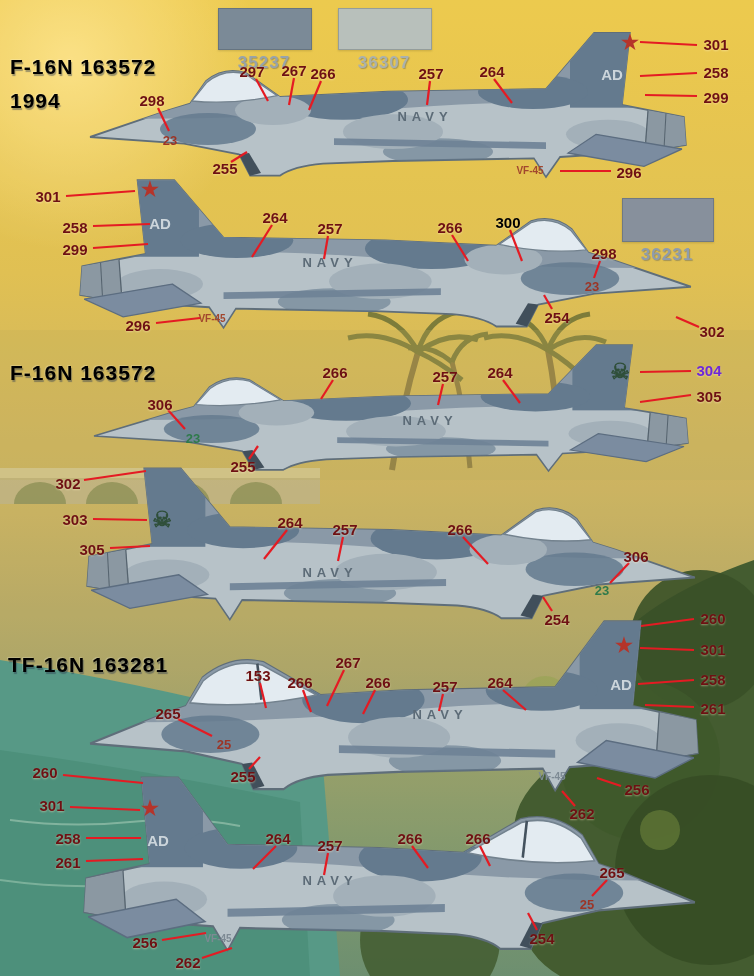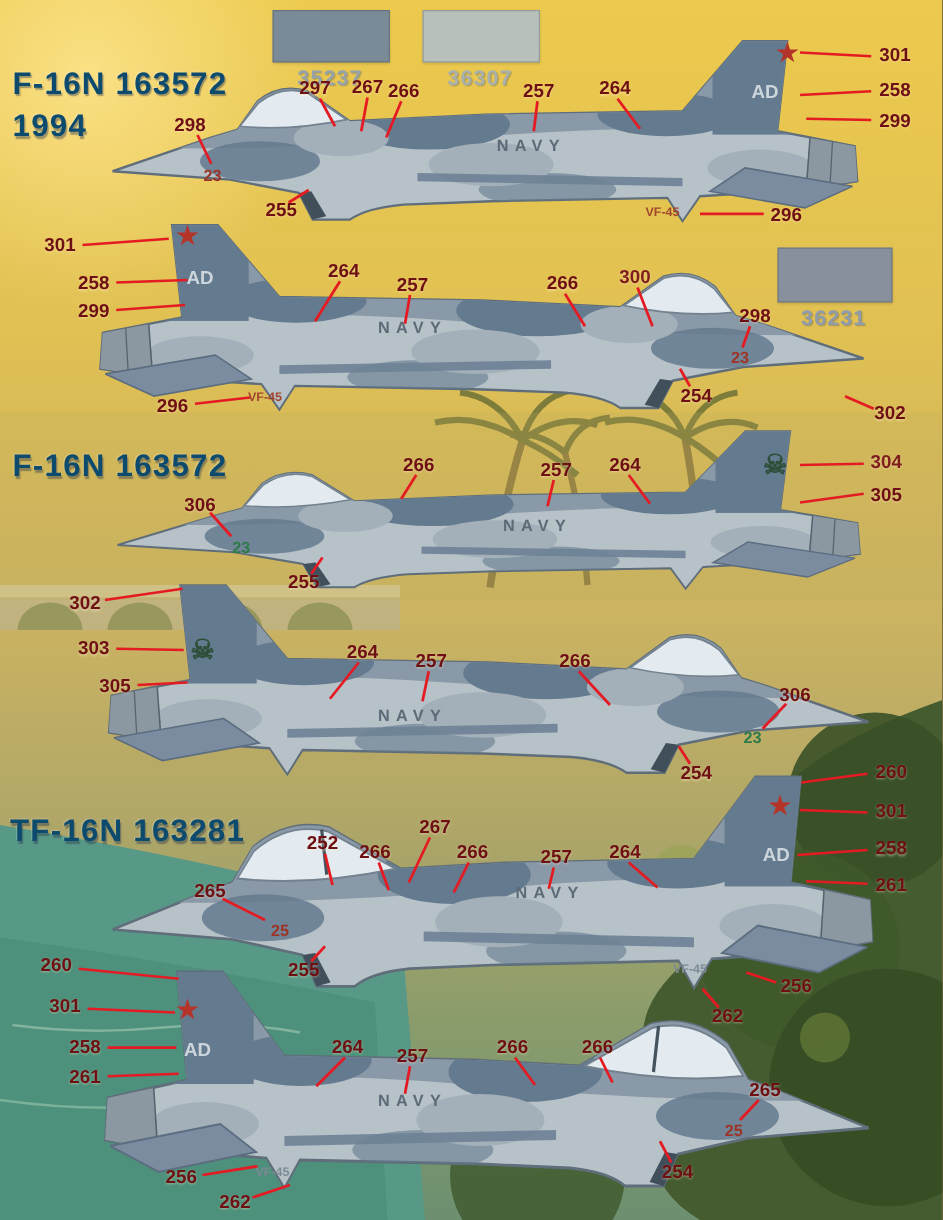--- a/index.html
+++ b/index.html
@@ -10,22 +10,22 @@
   .aircraft{position:absolute;}
   .aircraft svg{display:block;width:100%;height:100%;}
   #marking-layer{position:absolute;inset:0;z-index:3;pointer-events:none;}
   .marking{position:absolute;transform:translate(-50%,-50%);font-weight:bold;
            white-space:nowrap;font-family:"Liberation Sans",sans-serif;}
   .swatch{position:absolute;z-index:4;text-align:center;}
   .chip{width:100%;border:1px solid rgba(40,50,60,.25);box-shadow:0 1px 2px rgba(0,0,0,.15);}
   .chip-label{font-weight:bold;font-size:17px;margin-top:3px;letter-spacing:1px;
               text-shadow:1px 1px 1px rgba(70,80,95,.4);}
   .heading{position:absolute;z-index:4;line-height:34px;}
-  .heading-title,.heading-year{font-size:25px;font-weight:bold;letter-spacing:1px;
-        color:#0c4a6e;text-shadow:1px 2px 1px rgba(45,58,80,.45),-1px -1px 0 rgba(255,255,255,.18);}
+  .heading-title,.heading-year{font-size:21px;font-weight:bold;letter-spacing:1px;
+        color:#000000;text-shadow:1px 2px 1px rgba(45,58,80,.45),-1px -1px 0 rgba(255,255,255,.18);}
   #callout-lines{position:absolute;inset:0;z-index:5;pointer-events:none;}
   #callout-labels{position:absolute;inset:0;z-index:6;pointer-events:none;}
   .callout-n{position:absolute;transform:translate(-50%,-50%);
              font:bold 15px "Liberation Sans",sans-serif;color:#6e1013;
              text-shadow:0 1px 2px rgba(255,240,200,.45);}
   #symbol-defs{position:absolute;width:0;height:0;overflow:hidden;}
 </style>
 </head>
 <body>
 
@@ -308,45 +308,45 @@
       <div class="callout-n" style="left: 492px; top: 71px; color: rgb(110, 16, 19);">264</div>
       <div class="callout-n" style="left: 152px; top: 100px; color: rgb(110, 16, 19);">298</div>
       <div class="callout-n" style="left: 225px; top: 168px; color: rgb(110, 16, 19);">255</div>
       <div class="callout-n" style="left: 629px; top: 172px; color: rgb(110, 16, 19);">296</div>
       <div class="callout-n" style="left: 48px; top: 196px; color: rgb(110, 16, 19);">301</div>
       <div class="callout-n" style="left: 75px; top: 227px; color: rgb(110, 16, 19);">258</div>
       <div class="callout-n" style="left: 75px; top: 249px; color: rgb(110, 16, 19);">299</div>
       <div class="callout-n" style="left: 275px; top: 217px; color: rgb(110, 16, 19);">264</div>
       <div class="callout-n" style="left: 330px; top: 228px; color: rgb(110, 16, 19);">257</div>
       <div class="callout-n" style="left: 450px; top: 227px; color: rgb(110, 16, 19);">266</div>
-      <div class="callout-n" style="left: 508px; top: 222px; color: #7f1d1d;">300</div>
+      <div class="callout-n" style="left: 508px; top: 222px; color: #000000;">300</div>
       <div class="callout-n" style="left: 604px; top: 253px; color: rgb(110, 16, 19);">298</div>
       <div class="callout-n" style="left: 557px; top: 317px; color: rgb(110, 16, 19);">254</div>
       <div class="callout-n" style="left: 138px; top: 325px; color: rgb(110, 16, 19);">296</div>
       <div class="callout-n" style="left: 712px; top: 331px; color: rgb(110, 16, 19);">302</div>
       <div class="callout-n" style="left: 160px; top: 404px; color: rgb(110, 16, 19);">306</div>
       <div class="callout-n" style="left: 335px; top: 372px; color: rgb(110, 16, 19);">266</div>
       <div class="callout-n" style="left: 445px; top: 376px; color: rgb(110, 16, 19);">257</div>
       <div class="callout-n" style="left: 500px; top: 372px; color: rgb(110, 16, 19);">264</div>
-      <div class="callout-n" style="left: 709px; top: 370px; color: #7f1d1d;">304</div>
+      <div class="callout-n" style="left: 709px; top: 370px; color: #6d28d9;">304</div>
       <div class="callout-n" style="left: 709px; top: 396px; color: rgb(110, 16, 19);">305</div>
       <div class="callout-n" style="left: 243px; top: 466px; color: rgb(110, 16, 19);">255</div>
       <div class="callout-n" style="left: 68px; top: 483px; color: rgb(110, 16, 19);">302</div>
       <div class="callout-n" style="left: 75px; top: 519px; color: rgb(110, 16, 19);">303</div>
       <div class="callout-n" style="left: 92px; top: 549px; color: rgb(110, 16, 19);">305</div>
       <div class="callout-n" style="left: 290px; top: 522px; color: rgb(110, 16, 19);">264</div>
       <div class="callout-n" style="left: 345px; top: 529px; color: rgb(110, 16, 19);">257</div>
       <div class="callout-n" style="left: 460px; top: 529px; color: rgb(110, 16, 19);">266</div>
       <div class="callout-n" style="left: 557px; top: 619px; color: rgb(110, 16, 19);">254</div>
       <div class="callout-n" style="left: 636px; top: 556px; color: rgb(110, 16, 19);">306</div>
       <div class="callout-n" style="left: 713px; top: 618px; color: rgb(110, 16, 19);">260</div>
       <div class="callout-n" style="left: 713px; top: 649px; color: rgb(110, 16, 19);">301</div>
       <div class="callout-n" style="left: 713px; top: 679px; color: rgb(110, 16, 19);">258</div>
       <div class="callout-n" style="left: 713px; top: 708px; color: rgb(110, 16, 19);">261</div>
-      <div class="callout-n" style="left: 258px; top: 675px; color: rgb(110, 16, 19);">252</div>
+      <div class="callout-n" style="left: 258px; top: 675px; color: rgb(110, 16, 19);">153</div>
       <div class="callout-n" style="left: 300px; top: 682px; color: rgb(110, 16, 19);">266</div>
       <div class="callout-n" style="left: 348px; top: 662px; color: rgb(110, 16, 19);">267</div>
       <div class="callout-n" style="left: 378px; top: 682px; color: rgb(110, 16, 19);">266</div>
       <div class="callout-n" style="left: 445px; top: 686px; color: rgb(110, 16, 19);">257</div>
       <div class="callout-n" style="left: 500px; top: 682px; color: rgb(110, 16, 19);">264</div>
       <div class="callout-n" style="left: 168px; top: 713px; color: rgb(110, 16, 19);">265</div>
       <div class="callout-n" style="left: 243px; top: 776px; color: rgb(110, 16, 19);">255</div>
       <div class="callout-n" style="left: 637px; top: 789px; color: rgb(110, 16, 19);">256</div>
       <div class="callout-n" style="left: 582px; top: 813px; color: rgb(110, 16, 19);">262</div>
       <div class="callout-n" style="left: 45px; top: 772px; color: rgb(110, 16, 19);">260</div>

